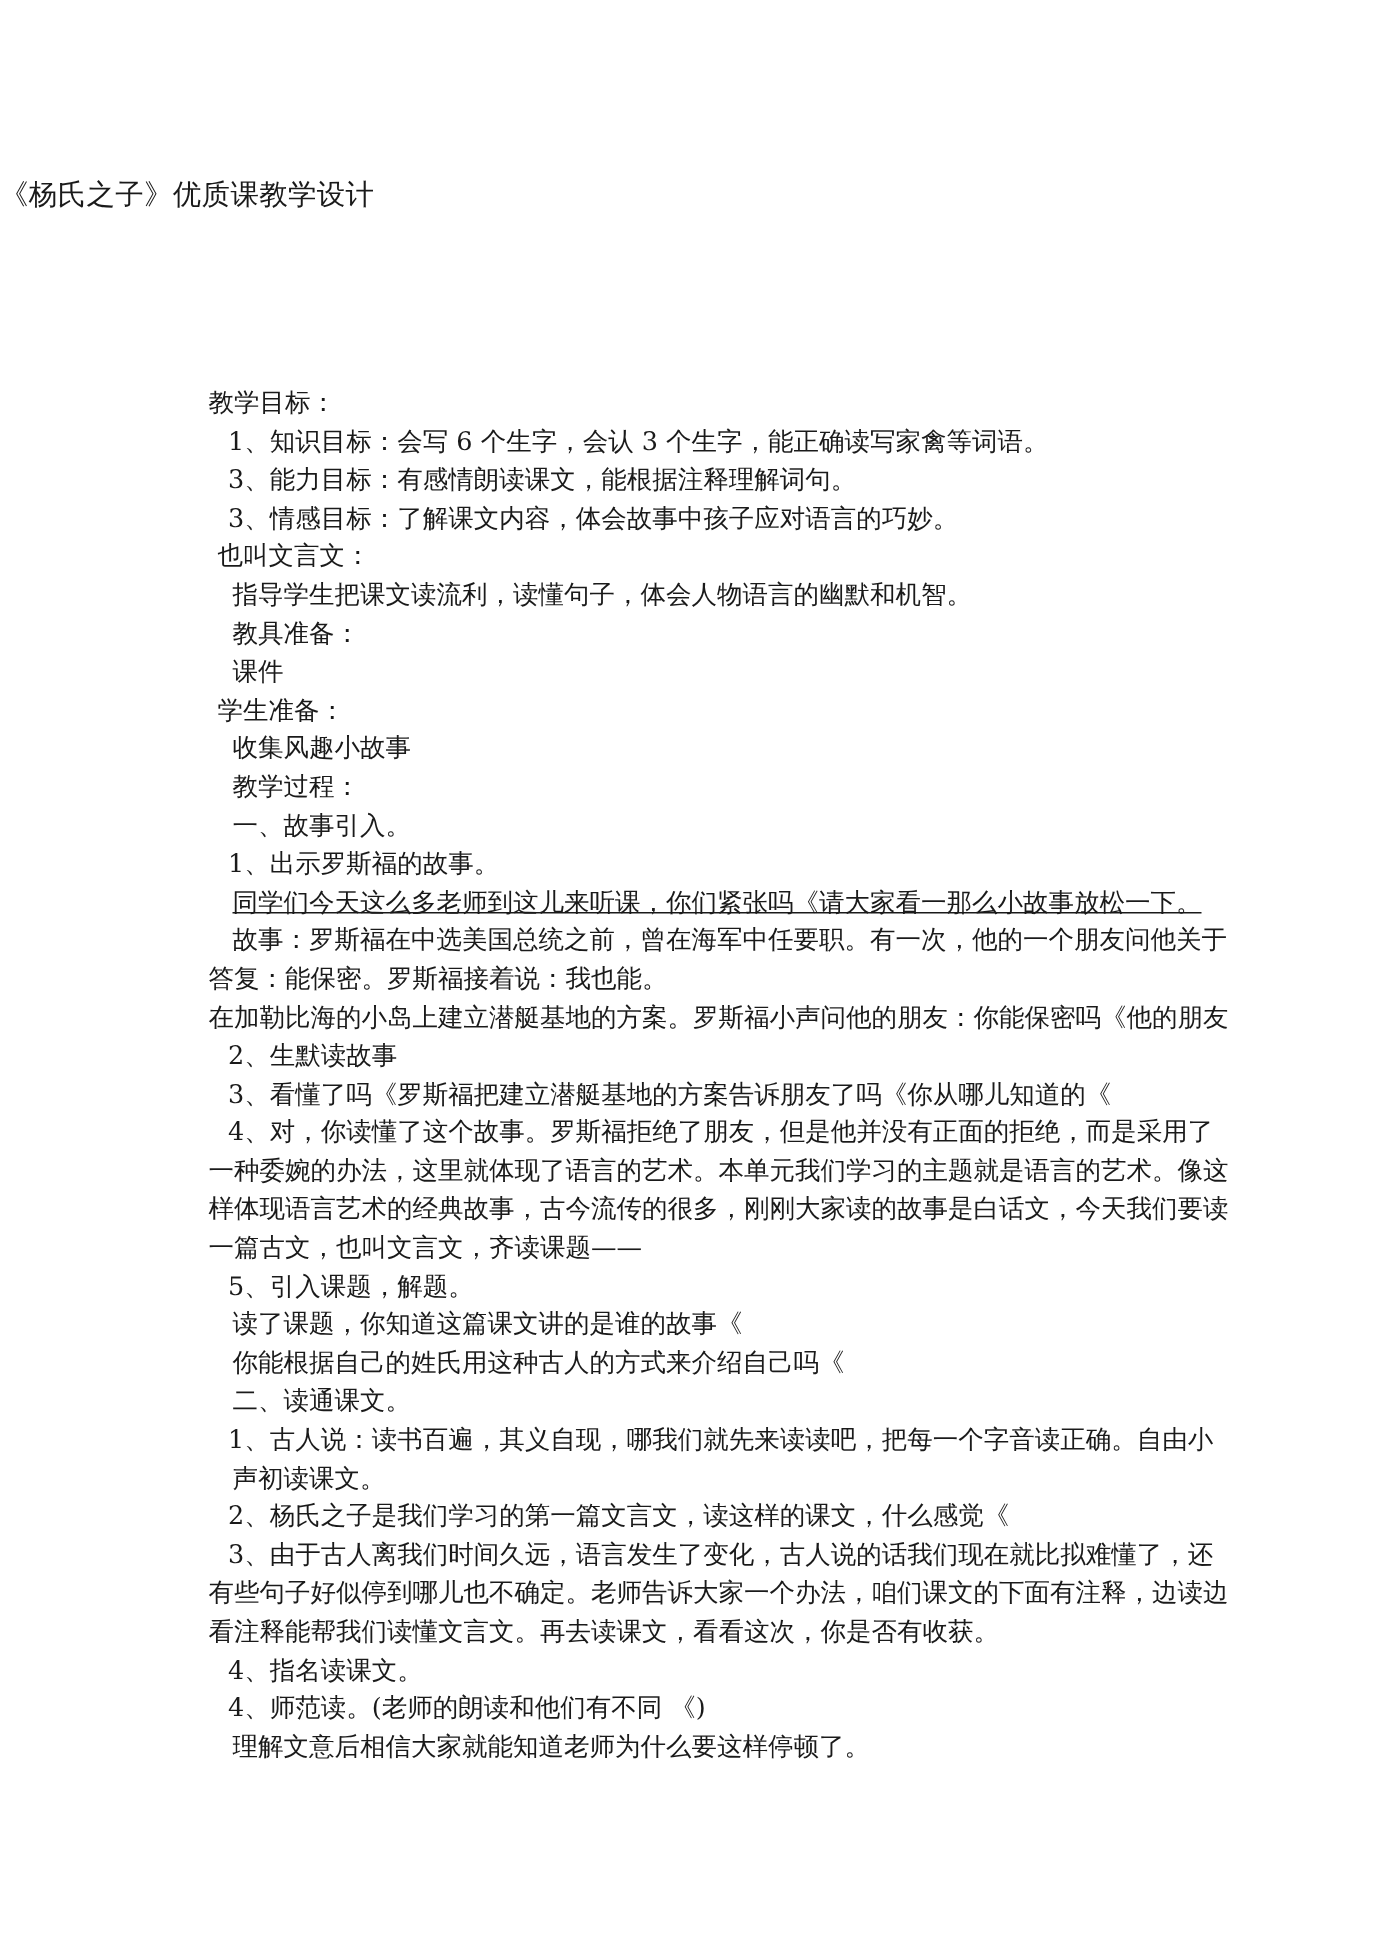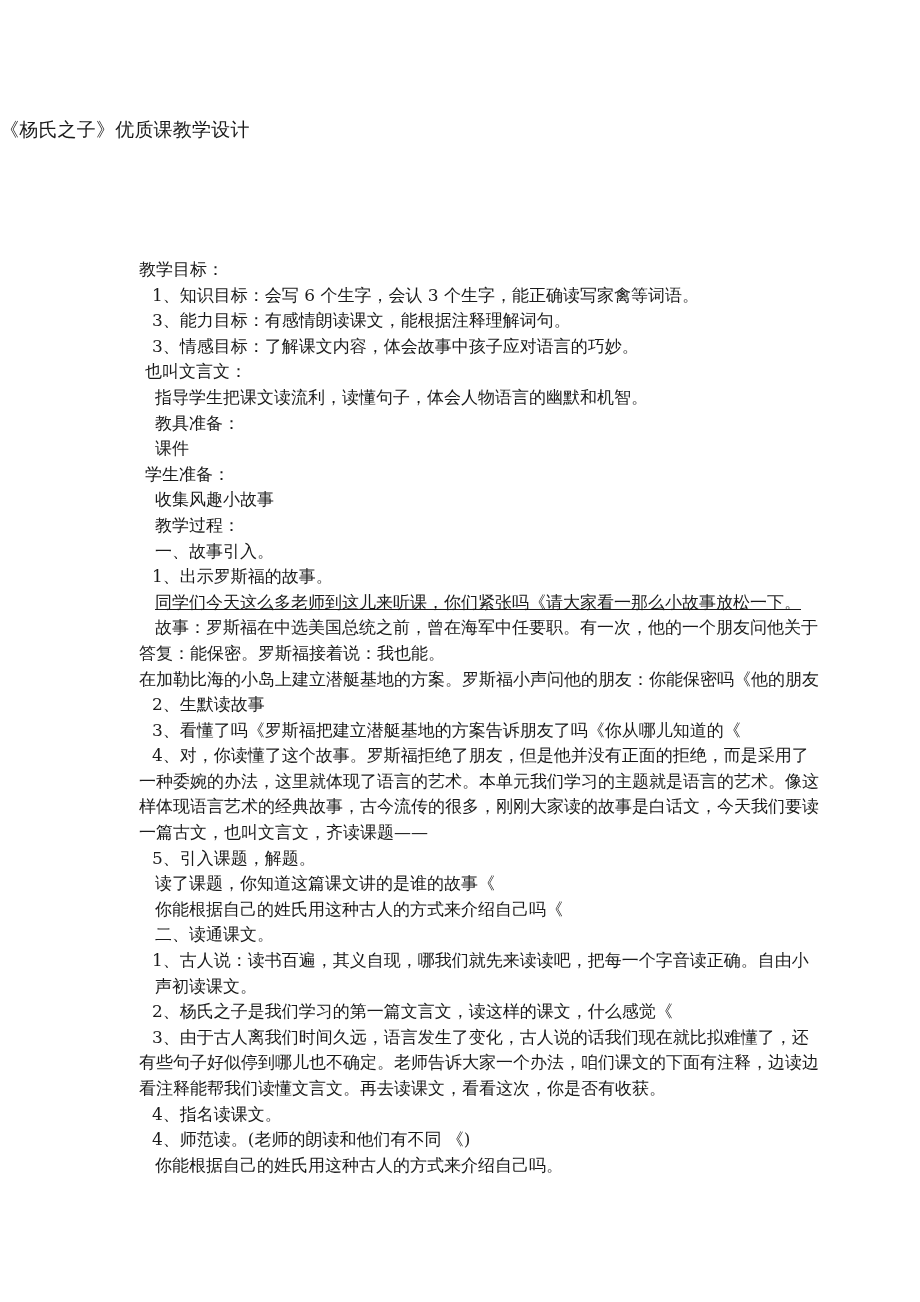--- a/index.html
+++ b/index.html
@@ -51,15 +51,15 @@
       <div class="line i3 last" style="text-align: left;">你能根据自己的姓氏用这种古人的方式来介绍自己吗《</div>
       <div class="line i3 last" style="text-align: left;">二、读通课文。</div>
       <div class="line i2">1、古人说：读书百遍，其义自现，哪我们就先来读读吧，把每一个字音读正确。自由小</div>
       <div class="line i0 last" style="text-align: left; margin-left: 16px;">声初读课文。</div>
       <div class="line i2 last" style="text-align: left;">2、杨氏之子是我们学习的第一篇文言文，读这样的课文，什么感觉《</div>
       <div class="line i2">3、由于古人离我们时间久远，语言发生了变化，古人说的话我们现在就比拟难懂了，还</div>
       <div class="line i0">有些句子好似停到哪儿也不确定。老师告诉大家一个办法，咱们课文的下面有注释，边读边</div>
       <div class="line i0 last" style="text-align: left;">看注释能帮我们读懂文言文。再去读课文，看看这次，你是否有收获。</div>
       <div class="line i2 last" style="text-align: left;">4、指名读课文。</div>
       <div class="line i2 last" style="text-align: left;">4、师范读。(老师的朗读和他们有不同 《)</div>
-      <div class="line i3 last" style="text-align: left;">你能根据自己的姓氏用这种古人的方式来介绍自己吗。</div>
+      <div class="line i3 last" style="text-align: left;">理解文意后相信大家就能知道老师为什么要这样停顿了。</div>
     </div>
 </div>
 
 </body></html>

